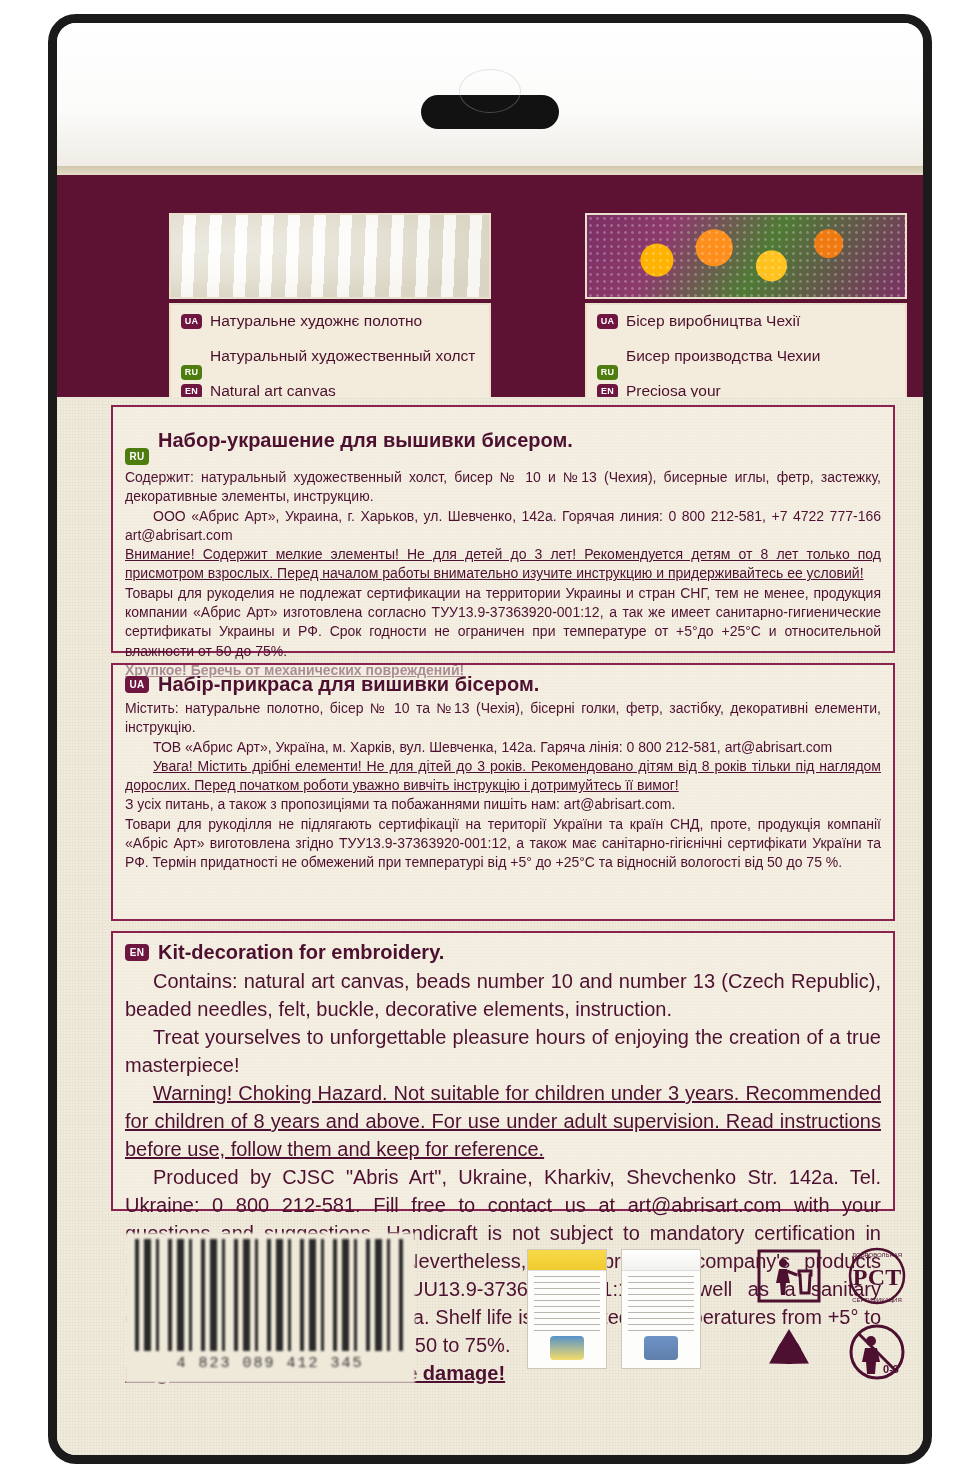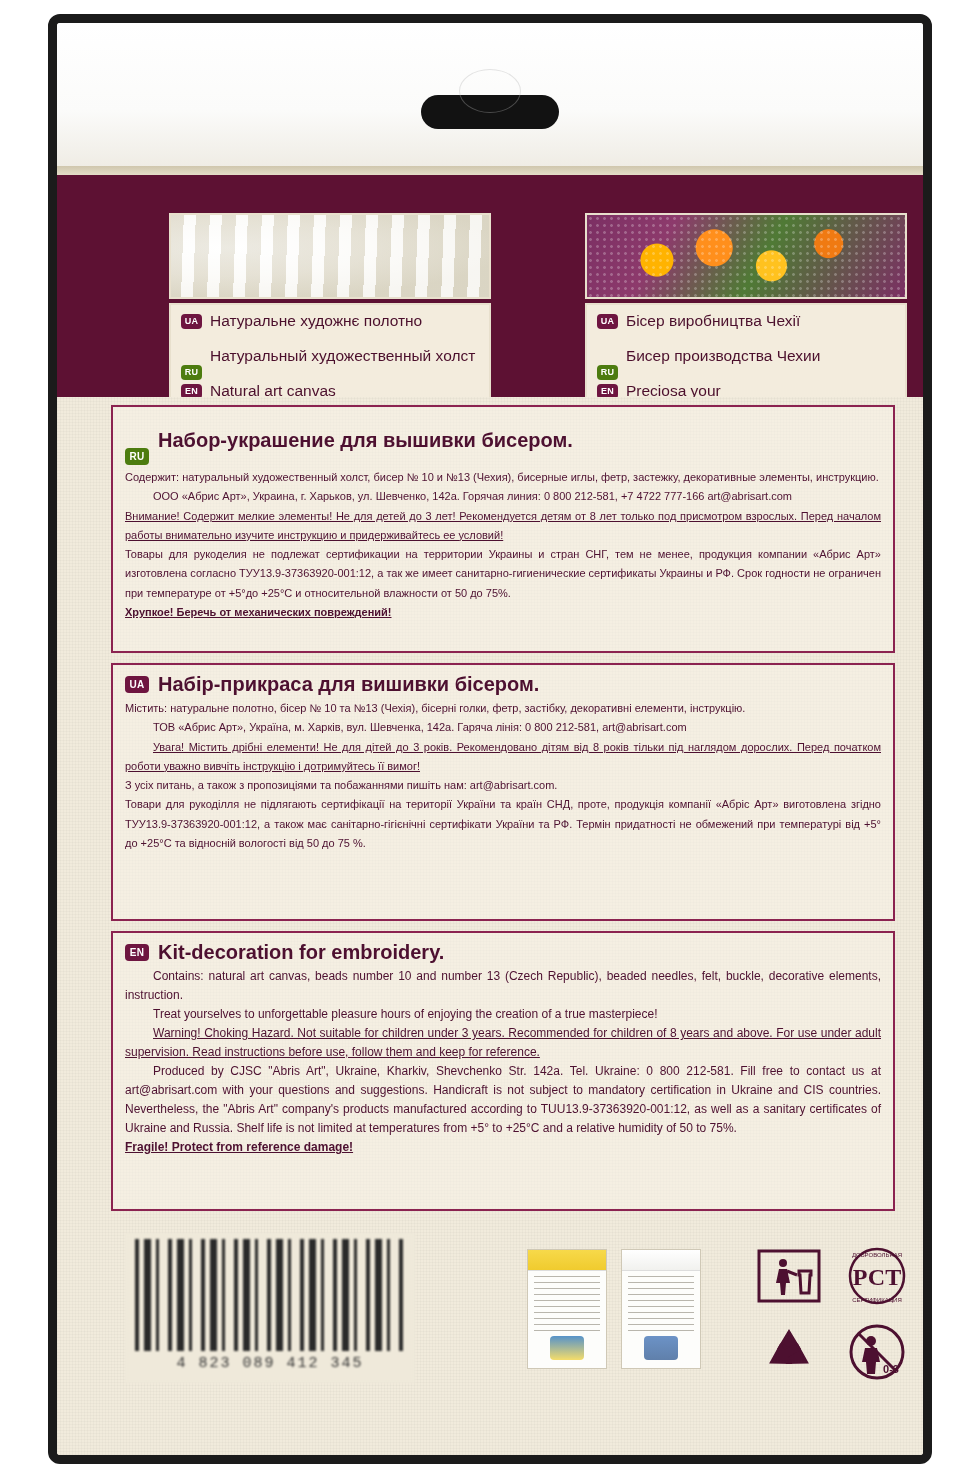--- a/index.html
+++ b/index.html
@@ -15,21 +15,21 @@
   }
 
   
   .package {
     position: absolute;
     left: 48px;
     top: 14px;
     width: 884px;
     height: 1450px;
     border: 9px solid #1b1b1b;
-    border-radius: 12px;
+    border-radius: 28px;
     box-sizing: border-box;
     background: #f4efe2;
     overflow: hidden;
   }
 
   
   .header-white {
     position: absolute;
     left: 0; top: 0;
     width: 100%;
@@ -179,34 +179,34 @@
     align-items: center;
     gap: 9px;
     font-size: 20px;
     font-weight: bold;
     color: #4d1030;
     margin-bottom: 3px;
   }
   .block-title .flagchip { width: 24px; height: 17px; line-height: 17px; font-size: 10px;}
   p.t {
     margin: 0;
-    font-size: 11px;
+    font-size: 14px;
     line-height: 19.3px;
     text-align: justify;
     color: #4d1030;
   }
   p.t.indent { text-indent: 28px; }
   .u  { text-decoration: underline; }
   .b  { font-weight: bold; }
 
   #block-ru { top: 8px;   height: 248px; }
   #block-ua { top: 266px; height: 258px; }
   #block-en { top: 534px; height: 280px; }
 
-  #block-en p.t { font-size: 12px; line-height: 19px; }
+  #block-en p.t { font-size: 20px; line-height: 28px; }
 
   
   .barcode {
     position: absolute;
     left: 68px;
     top: 836px;
     width: 290px;
     height: 150px;
     background: #efe9da;
     filter: blur(1.1px);

